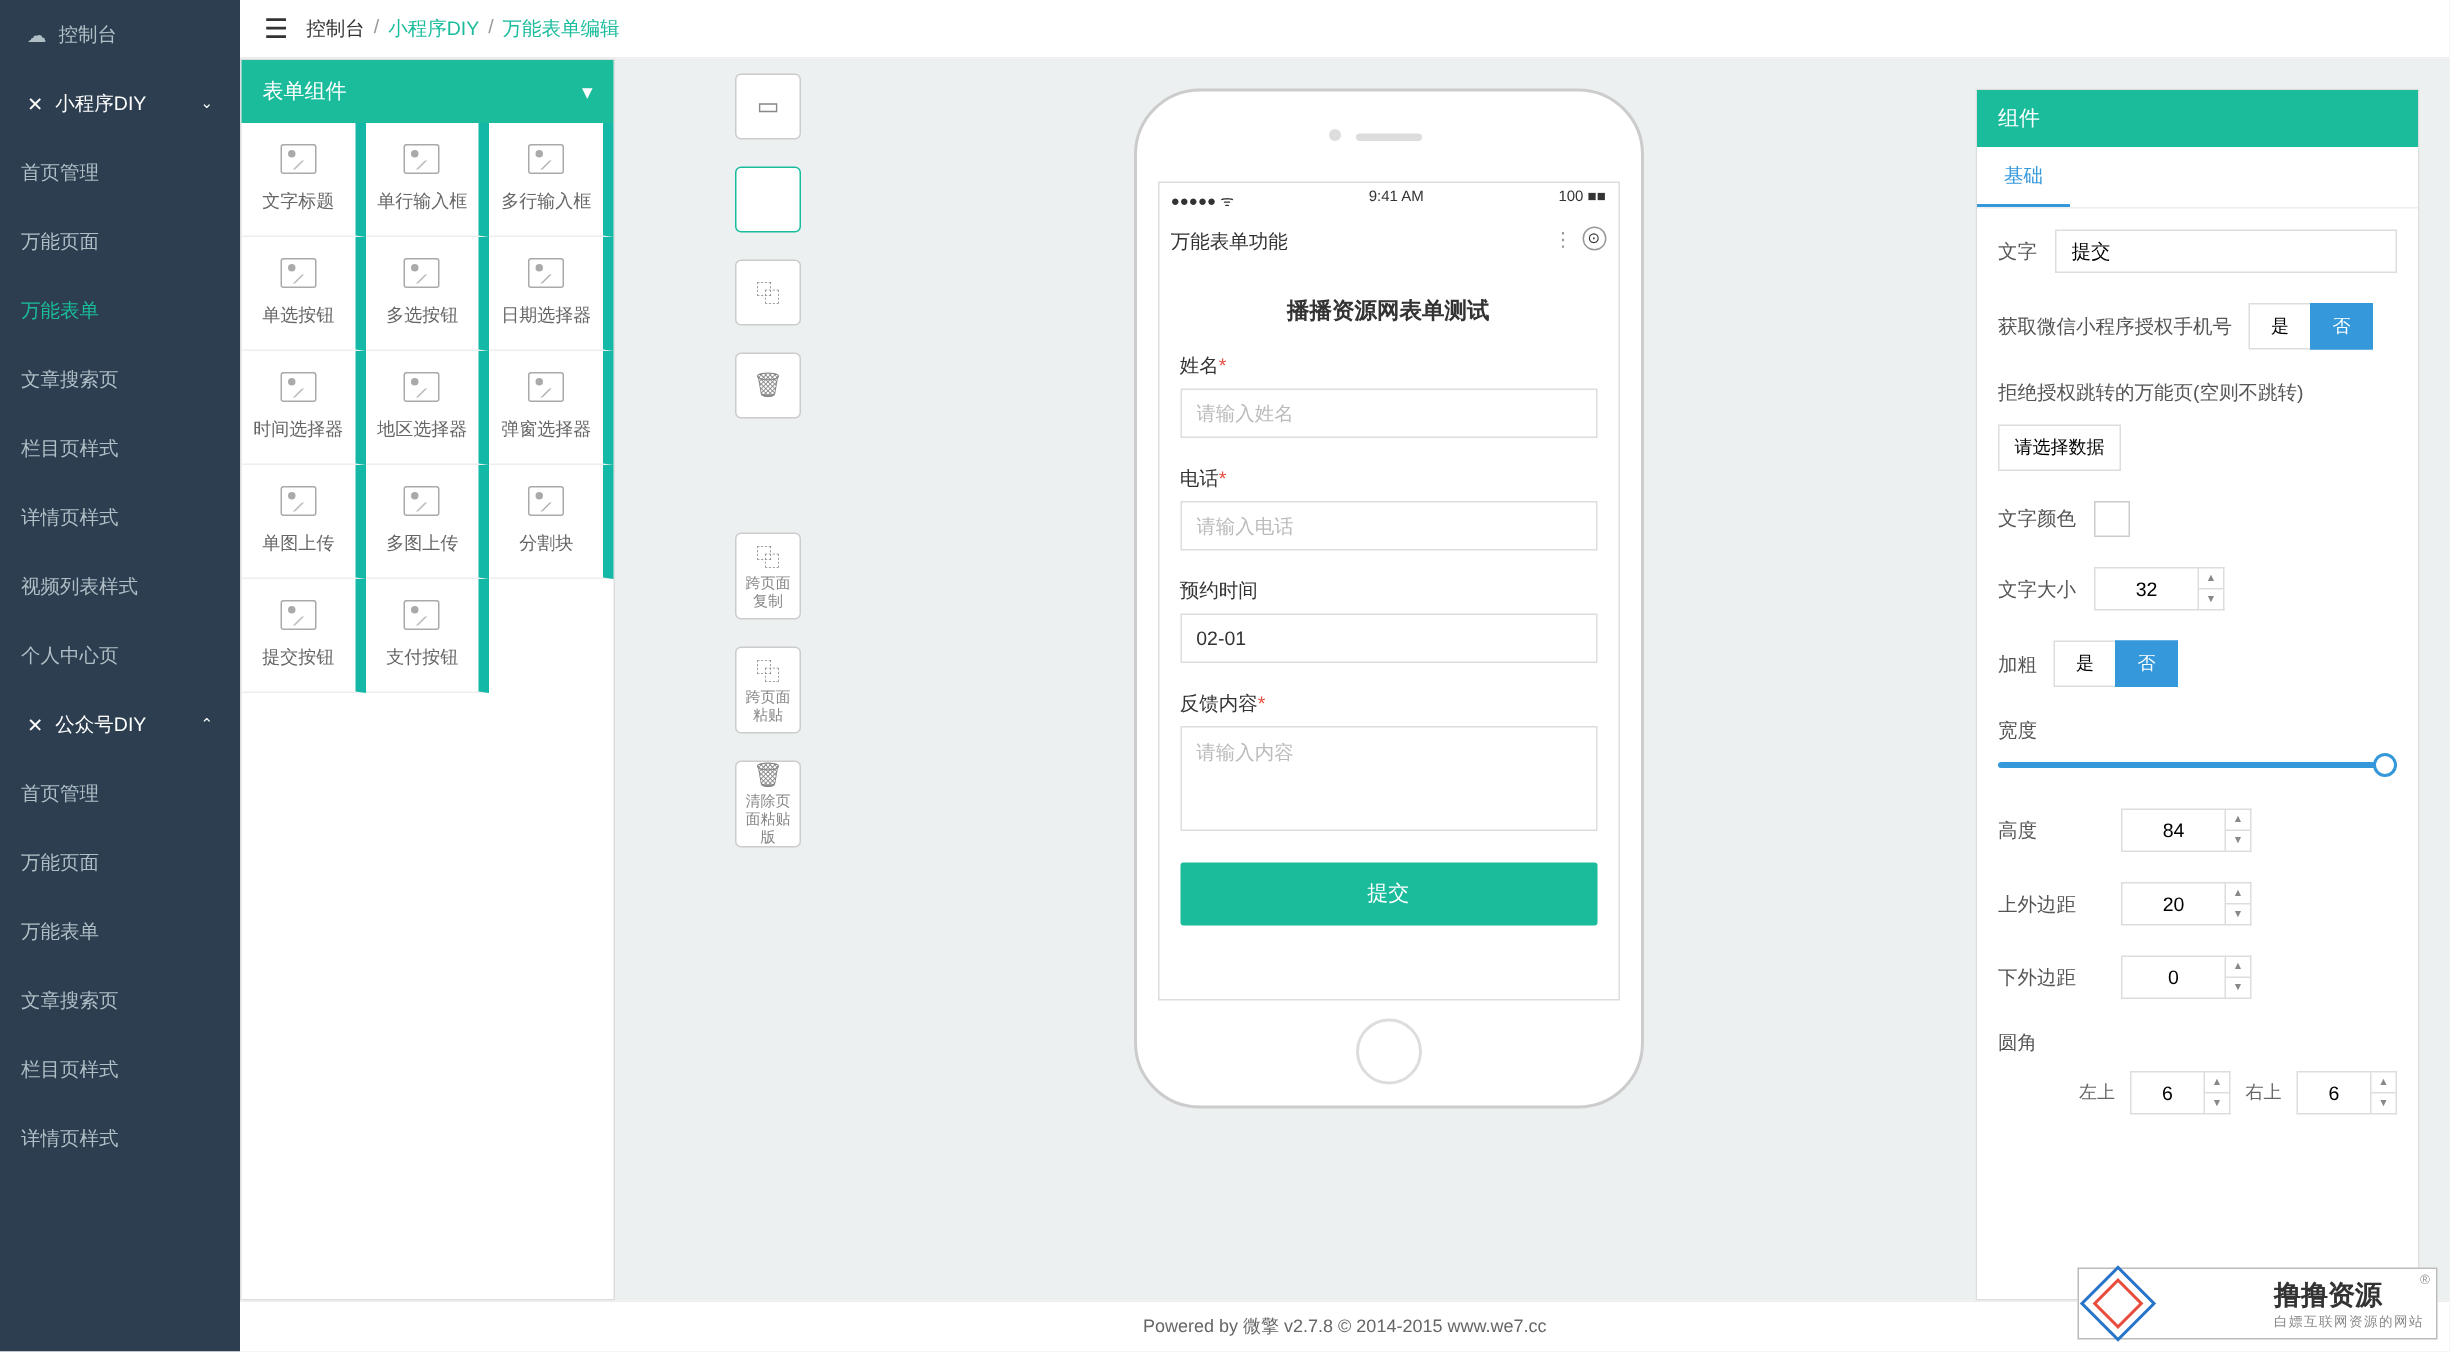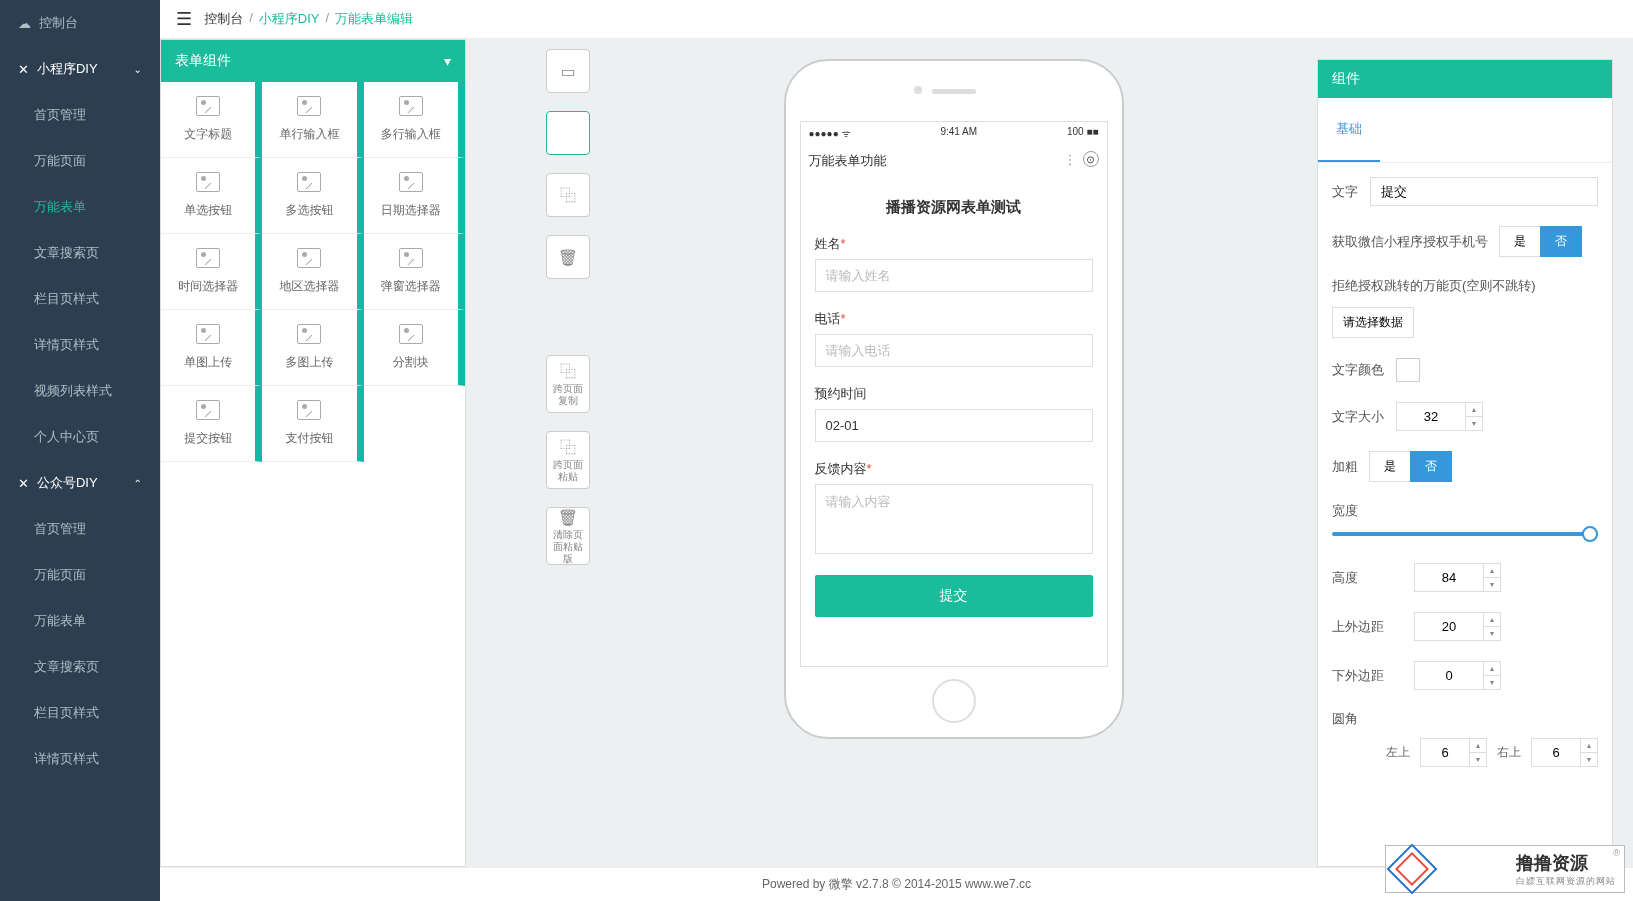--- a/index.html
+++ b/index.html
@@ -3,36 +3,36 @@
 <meta charset="utf-8">
 <style>
 * { box-sizing: border-box; margin: 0; padding: 0; }
 body { font-family: "Microsoft YaHei", Arial, sans-serif; font-size: 13px; color: #333; background: #f8f9fa; overflow: hidden; }
 .app { display: flex; height: 901px; width: 1633px; position: relative; }
 
 
 .sidebar { width: 160px; background: #2c3e50; color: #fff; display: flex; flex-direction: column; flex-shrink: 0; }
 .sidebar-item { padding: 14px 18px; color: #b0bec5; cursor: pointer; display: flex; align-items: center; gap: 8px; white-space: nowrap; }
 .sidebar-item.header { color: #fff; font-weight: 500; justify-content: space-between; }
-.sidebar-item.sub { padding-left: 34px; font-size: 13px; }
+.sidebar-item.sub { padding-left: 14px; font-size: 13px; }
 .sidebar-item.active { color: #1abc9c; }
 .chev { font-size: 10px; }
 
 
 .main { flex: 1; display: flex; flex-direction: column; background: #ecf0f1; }
 .topbar { background: #fff; padding: 8px 16px; display: flex; align-items: center; gap: 12px; border-bottom: 1px solid #eee; font-size: 13px; }
 .hamburger { cursor: pointer; font-size: 18px; }
 .breadcrumb { display: flex; gap: 6px; color: #999; }
 .breadcrumb .first { color: #333; font-weight: 500; }
 .breadcrumb .link { color: #1abc9c; }
 
 .workspace { flex: 1; display: flex; gap: 20px; padding: 0; position: relative; }
 
 
-.components { width: 306px; background: #fff; border: 1px solid #ddd; flex-shrink: 0; }
+.components { width: 250px; background: #fff; border: 1px solid #ddd; flex-shrink: 0; }
 .comp-header { background: #1abc9c; color: #fff; padding: 12px 14px; display: flex; justify-content: space-between; align-items: center; font-size: 14px; }
 .comp-grid { display: grid; grid-template-columns: repeat(3, 1fr); }
 .comp-item { border-right: 7px solid #14b8a6; border-bottom: 1px solid #eee; padding: 14px 4px; text-align: center; cursor: pointer; display: flex; flex-direction: column; align-items: center; gap: 10px; font-size: 12px; color: #666; }
 .comp-icon { width: 24px; height: 20px; border: 1.5px solid #aaa; border-radius: 2px; position: relative; }
 .comp-icon::before { content: ""; position: absolute; width: 5px; height: 5px; background: #aaa; border-radius: 50%; top: 3px; left: 4px; }
 .comp-icon::after { content: ""; position: absolute; bottom: 2px; left: 2px; right: 2px; height: 6px; background: linear-gradient(135deg, transparent 45%, #aaa 50%, transparent 55%); }
 
 
 .tool-col { display: flex; flex-direction: column; gap: 18px; margin-left: 60px; margin-top: 10px; }
 .tool-box { width: 44px; height: 44px; border: 1px solid #ccc; border-radius: 4px; background: #fff; display: flex; flex-direction: column; justify-content: center; align-items: center; cursor: pointer; color: #888; font-size: 11px; padding: 4px; }
@@ -59,21 +59,21 @@
 .fld .req { color: #e74c3c; }
 .fld input, .fld textarea { width: 100%; border: 1px solid #ddd; padding: 8px 10px; font-size: 13px; color: #333; font-family: inherit; }
 .fld input::placeholder, .fld textarea::placeholder { color: #bbb; }
 .fld textarea { height: 70px; resize: none; }
 .submit-btn { width: 100%; background: #1abc9c; color: #fff; border: none; padding: 12px; font-size: 14px; cursor: pointer; border-radius: 2px; }
 
 
 .right-panel { width: 296px; background: #fff; flex-shrink: 0; margin: 20px 20px 0 0; border: 1px solid #ddd; display: flex; flex-direction: column; }
 .rp-header { background: #1abc9c; color: #fff; padding: 10px 14px; font-size: 14px; }
 .rp-tabs { border-bottom: 1px solid #eee; }
-.rp-tab { display: inline-block; padding: 22px 18px; color: #3498db; border-bottom: 2px solid #3498db; cursor: pointer; font-size: 13px; }
+.rp-tab { display: inline-block; padding: 10px 18px; color: #3498db; border-bottom: 2px solid #3498db; cursor: pointer; font-size: 13px; }
 .rp-body { padding: 14px; display: flex; flex-direction: column; gap: 20px; overflow: auto; flex: 1; }
 .prop-row { display: flex; align-items: center; gap: 12px; }
 .prop-label { width: auto; font-size: 13px; color: #555; white-space: nowrap; }
 .prop-input { border: 1px solid #ddd; padding: 6px 10px; font-size: 13px; flex: 0 0 100px; }
 .prop-input.wide { flex: 1; }
 .btn-group { display: flex; }
 .btn-group button { border: 1px solid #ddd; background: #fff; padding: 6px 14px; font-size: 12px; cursor: pointer; margin-left: -1px; }
 .btn-group button.active { background: #3498db; color: #fff; border-color: #3498db; }
 .select-btn { border: 1px solid #ddd; background: #fff; padding: 6px 10px; font-size: 12px; cursor: pointer; }
 .color-sw { width: 24px; height: 24px; border: 1px solid #ccc; background: #fff; cursor: pointer; }

